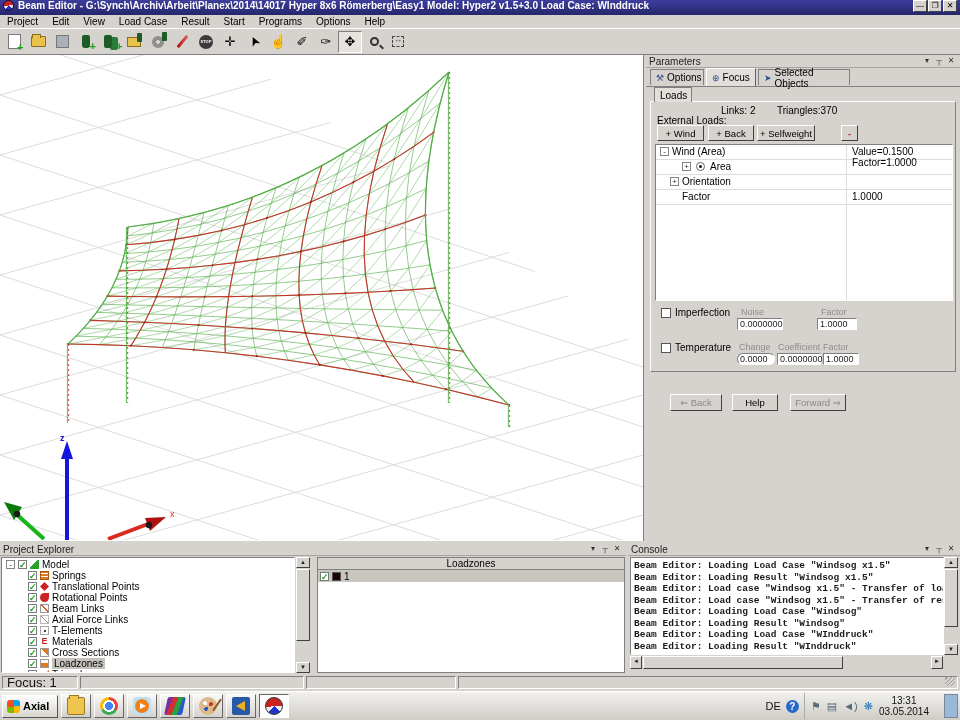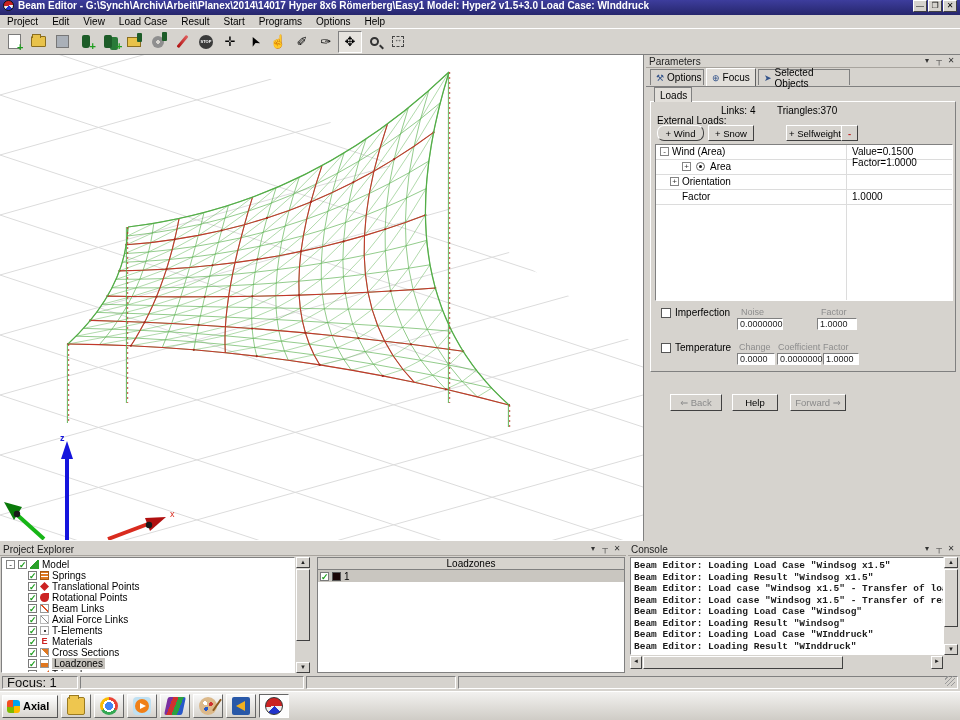--- a/index.html
+++ b/index.html
@@ -589,26 +589,26 @@
     </div>
     <div class="ptab" style="left:112px;width:92px;">
       <span class="tabico">➤</span>
       <span>Selected Objects</span>
     </div>
   </div>
   <div class="ptab" style="left:8px;top:32px;width:38px;height:15px;background:#e2dfda;z-index:2;">
     <span>Loads</span>
   </div>
   <div class="pagebox">
-    <span class="smalllab" style="left:70px;top:3px;">Links: 4</span>
+    <span class="smalllab" style="left:70px;top:3px;">Links: 2</span>
     <span class="smalllab" style="left:126px;top:3px;text-align:right;">Triangles:370</span>
     <span class="smalllab" style="left:6px;top:13px;">External Loads:</span>
-    <div class="pushbtn" style="left:6px;top:23px;width:47px;height:16px;border-radius:7px;">+ Wind</div>
-    <div class="pushbtn" style="left:57px;top:23px;width:46px;height:16px;">+ Snow</div>
-    <div class="pushbtn" style="left:106px;top:23px;width:58px;height:16px;margin-left:29px;">+ Selfweight</div>
+    <div class="pushbtn" style="left:6px;top:23px;width:47px;height:16px;">+ Wind</div>
+    <div class="pushbtn" style="left:57px;top:23px;width:46px;height:16px;">+ Back</div>
+    <div class="pushbtn" style="left:106px;top:23px;width:58px;height:16px;">+ Selfweight</div>
     <div class="pushbtn" style="left:190px;top:23px;width:17px;height:16px;color:#c02020;font-weight:bold;">-</div>
     <div id="ptree">
         <div class="tcol"></div>
         <div class="trow">
           <span class="exp" style="left: 4px;">-</span>
           <span class="lab" style="left: 16px;">Wind (Area)</span>
           <span class="val">Value=0.1500  Factor=1.0000</span>
         </div>
         <div class="trow">
           <span class="exp" style="left: 26px;">+</span>
@@ -628,21 +628,21 @@
     <span class="smalllab" style="left:24px;top:205px;">Imperfection</span>
     <span class="graylab" style="left:90px;top:205px;">Noise</span>
     <div class="fld" style="left:86px;top:216px;width:46px;">0.0000000</div>
     <span class="graylab" style="left:170px;top:205px;">Factor</span>
     <div class="fld" style="left:166px;top:216px;width:40px;">1.0000</div>
     <div class="cb" style="left:10px;top:241px;"></div>
     <span class="smalllab" style="left:24px;top:240px;">Temperature</span>
     <span class="graylab" style="left:88px;top:240px;">Change</span>
     <span class="graylab" style="left:127px;top:240px;">Coefficient</span>
     <span class="graylab" style="left:172px;top:240px;">Factor</span>
-    <div class="fld" style="left:86px;top:251px;width:38px;">0.0000</div>
+    <div class="fld" style="left:86px;top:251px;width:38px;border-radius:6px;">0.0000</div>
     <div class="fld" style="left:126px;top:251px;width:44px;">0.0000000</div>
     <div class="fld" style="left:172px;top:251px;width:36px;">1.0000</div>
   </div>
   <div class="pushbtn dis" style="left:24px;top:339px;width:52px;height:17px;">⇐ Back</div>
   <div class="pushbtn" style="left:86px;top:339px;width:46px;height:17px;">Help</div>
   <div class="pushbtn dis" style="left:144px;top:339px;width:56px;height:17px;">Forward ⇒</div>
 </div>
 
 <div class="abs" id="dock">
   <div class="ptitle" style="width:626px;">
@@ -784,13 +784,28 @@
       <div class="taskico">
         <span class="ti ti-paint"></span>
       </div>
       <div class="taskico">
         <span class="ti ti-viewer"></span>
       </div>
       <div class="taskico on">
         <span class="ti ti-beam"></span>
       </div>
     </div>
+  <div id="tray">
+    <span class="traytxt">DE</span>
+    <span class="helpico">?</span>
+    <div id="traybox">
+      <span class="trayico">⚑</span>
+      <span class="trayico">▤</span>
+      <span class="trayico">◄)</span>
+      <span class="trayico" style="color:#2a7ac0;">❋</span>
+      <div class="clock">
+        <div>13:31</div>
+        <div>03.05.2014</div>
+      </div>
+    </div>
+    <span id="showdesk"></span>
+  </div>
 </div>
 
 </body></html>

